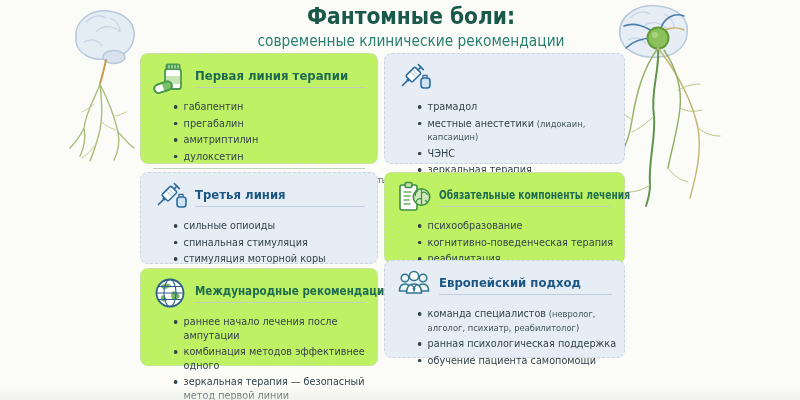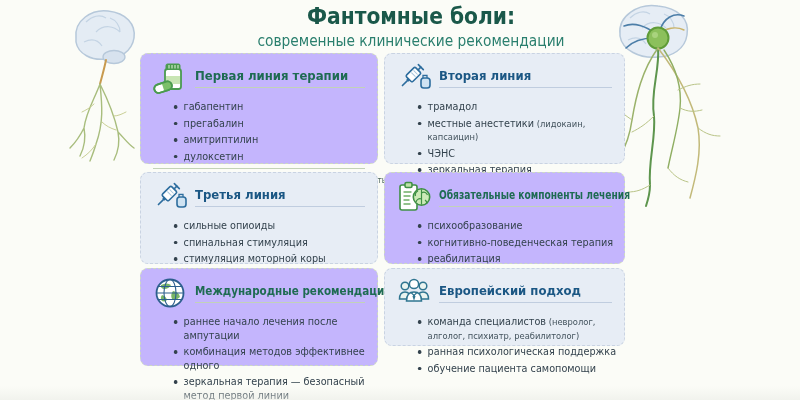--- a/index.html
+++ b/index.html
@@ -16,28 +16,28 @@
     transform:scaleX(0.86);transform-origin:center top;}
 
   
   .brain{position:absolute;pointer-events:none;}
   .brain-left{left:50px;top:4px;}
   .brain-right{left:612px;top:0;}
 
   
   .card{position:absolute;box-sizing:border-box;border-radius:8px;padding:8px 12px;
     border:1px dashed #ccd8c8;}
-  .card.green{background:#c4b5fd;border-color:#cdd9c2;}
+  .card.green{background:#bef264;border-color:#cdd9c2;}
   .card.blue{background:#e7edf5;border-color:#c9d3e2;}
   .c0{left:140px;top:53px;width:238px;height:111px;}
   .c1{left:384px;top:53px;width:241px;height:111px;}
   .c2{left:140px;top:172px;width:238px;height:92px;}
   .c3{left:384px;top:172px;width:241px;height:92px;}
   .c4{left:140px;top:268px;width:238px;height:98px;}
-  .c5{left:384px;top:268px;width:241px;height:78px;}
+  .c5{left:384px;top:260px;width:241px;height:98px;}
 
   .card-head{display:flex;align-items:center;gap:8px;}
   .card-icon{width:34px;height:32px;flex:none;}
   .head-col{flex:1;min-width:0;}
   .card-title{font-weight:700;font-size:13px;line-height:16px;white-space:nowrap;
     transform:scaleX(0.9);transform-origin:left center;}
   .green .card-title{color:#1e6b52;}
   .blue .card-title{color:#1b5784;}
   .c3 .card-title{font-size:12px;transform:scaleX(0.76);}
   .c4 .card-title{transform:scaleX(0.8);}
@@ -131,24 +131,20 @@
             <path d="M15 1.5 v4"></path>
             <rect x="10.5" y="5.5" width="9" height="13" rx="1.5"></rect>
             <path d="M12.5 9 h5 M12.5 12 h5" stroke="#a9c6dd" stroke-width="1"></path>
             <path d="M13.5 18.5 h3 v2 h-3 z" fill="#2d6d9e" stroke="none"></path>
             <path d="M15 20.5 v7"></path>
           </g>
           <path d="M26 16 v-2.5 h4 v2.5" fill="#fff" stroke-width="1.3"></path>
           <rect x="24" y="16" width="9" height="10" rx="2.8" fill="#cfe3f2"></rect>
         </g>
       </svg>
-      <div class="head-col">
-        <div class="card-title">Вторая линия</div>
-        <div class="title-divider"></div>
-      </div>
     </div>
     <ul class="items">
         <li class="item"><span>трамадол</span></li>
         <li class="item"><span>местные анестетики</span><span class="small"> (лидокаин, капсаицин)</span></li>
         <li class="item"><span>ЧЭНС</span></li>
         <li class="item"><span>зеркальная терапия</span></li>
       </ul>
   </div>
 
   <div class="card blue c2">

